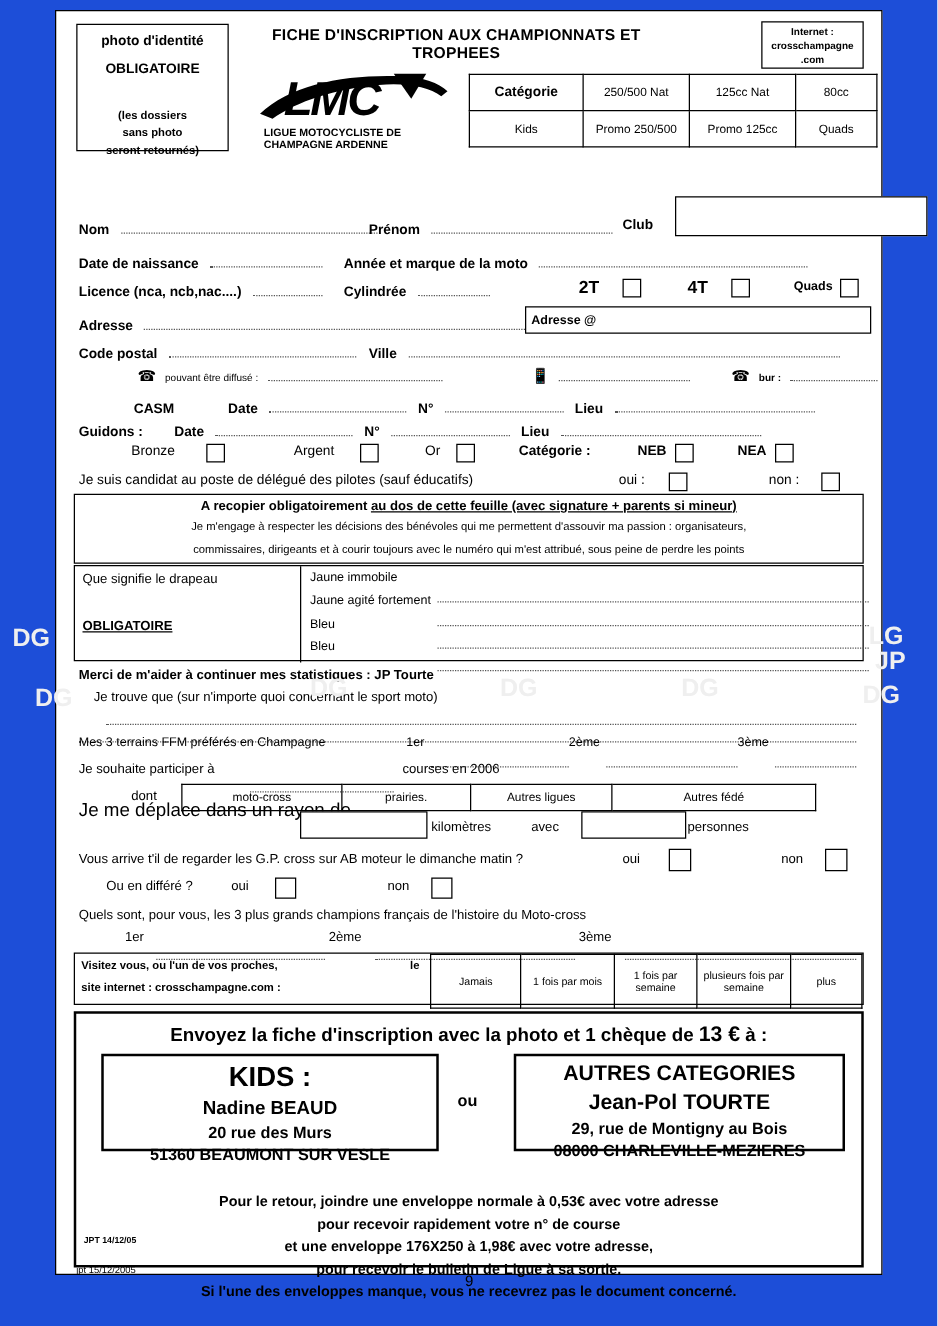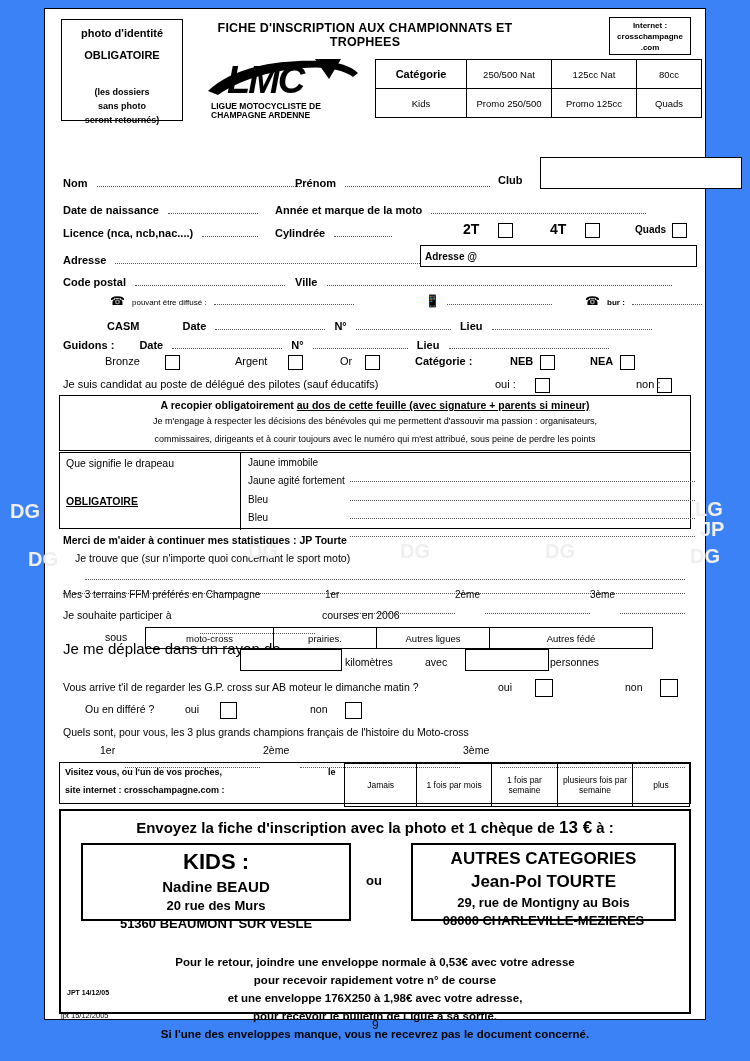--- a/index.html
+++ b/index.html
@@ -1,17 +1,17 @@
 <!DOCTYPE html>
 <html><head>
 <meta charset="utf-8">
 <style>
   html,body{margin:0;padding:0;background:#fff;}
   body{font-family:"Liberation Sans",sans-serif;color:#000;}
-  .page{position:relative;width:750px;height:1061px;background:#3b82f6;overflow:hidden;}
+  .page{position:relative;width:750px;height:1061px;background:#1d4ed8;overflow:hidden;}
   .sheet{position:absolute;left:44px;top:8px;width:660px;height:1010px;border:1px solid #000;background:#fff;}
   .b{font-weight:bold;}
   .tiny{font-size:8px;}
 
   
   .hdr{position:relative;height:118px;}
   .photo-box{position:absolute;left:16px;top:10px;width:120px;height:100px;border:1px solid #000;text-align:center;}
   .photo-box div{font-size:10px;line-height:1.25;}
   .photo-box .t1{font-weight:bold;font-size:11px;margin-top:7px;}
   .photo-box .t2{font-weight:bold;font-size:11px;margin-top:8px;}
@@ -215,21 +215,21 @@
     <span class="chk" style="position:absolute;left:320px;top:346px"></span>
     <div class="row b" style="left:370px;top:346px;">Catégorie :</div>
     <div class="row b" style="left:465px;top:346px;">NEB</div>
     <span class="chk" style="position:absolute;left:495px;top:346px"></span>
     <div class="row b" style="left:545px;top:346px;">NEA</div>
     <span class="chk" style="position:absolute;left:575px;top:346px"></span>
 
     <div class="row" style="left:18px;top:369px;">Je suis candidat au poste de délégué des pilotes (sauf éducatifs)</div>
     <div class="row" style="left:450px;top:369px;">oui :</div>
     <span class="chk" style="position:absolute;left:490px;top:369px"></span>
-    <div class="row" style="left:570px;top:369px;margin-left:21px;">non :</div>
+    <div class="row" style="left:570px;top:369px;">non :</div>
     <span class="chk" style="position:absolute;left:612px;top:369px"></span>
 
     <div class="sec-box" style="left:14px;top:386px;width:632px;height:56px;">
       <div class="ctr b" style="font-size:10.5px;margin-top:3px">
         <span>A recopier obligatoirement </span><span class="u">au dos de cette feuille (avec signature + parents si mineur)</span>
       </div>
       <div class="ctr" style="font-size:9px;margin-top:5px">Je m'engage à respecter les décisions des bénévoles qui me permettent d'assouvir ma passion : organisateurs,</div>
       <div class="ctr" style="font-size:9px;margin-top:8px">commissaires, dirigeants et à courir toujours avec le numéro qui m'est attribué, sous peine de perdre les points</div>
     </div>
 
@@ -257,21 +257,21 @@
     <div class="line" style="position:absolute;left:300px;top:592px;width:110px"></div>
     <div class="row" style="left:410px;top:580px;font-size:10px">2ème</div>
     <div class="line" style="position:absolute;left:440px;top:592px;width:105px"></div>
     <div class="row" style="left:545px;top:580px;font-size:10px">3ème</div>
     <div class="line" style="position:absolute;left:575px;top:592px;width:65px"></div>
 
     <div class="row" style="left:18px;top:600px;font-size:10.5px">Je souhaite participer à</div>
     <div class="line" style="position:absolute;left:155px;top:612px;width:115px"></div>
     <div class="row" style="left:277px;top:600px;font-size:10.5px">courses en 2006</div>
 
-    <div class="row" style="left:60px;top:622px;font-size:10.5px">sous</div>
+    <div class="row" style="left:60px;top:622px;font-size:10.5px">dont</div>
     <table class="btbl" style="position:absolute;left:100px;top:618px;">
       <tbody>
           <tr>
         <td style="width:125px;height:18px">moto-cross</td>
         <td style="width:100px">prairies.</td>
         <td style="width:110px">Autres  ligues</td>
         <td style="width:160px">Autres fédé</td>
       </tr>
     </tbody>
       </table>

